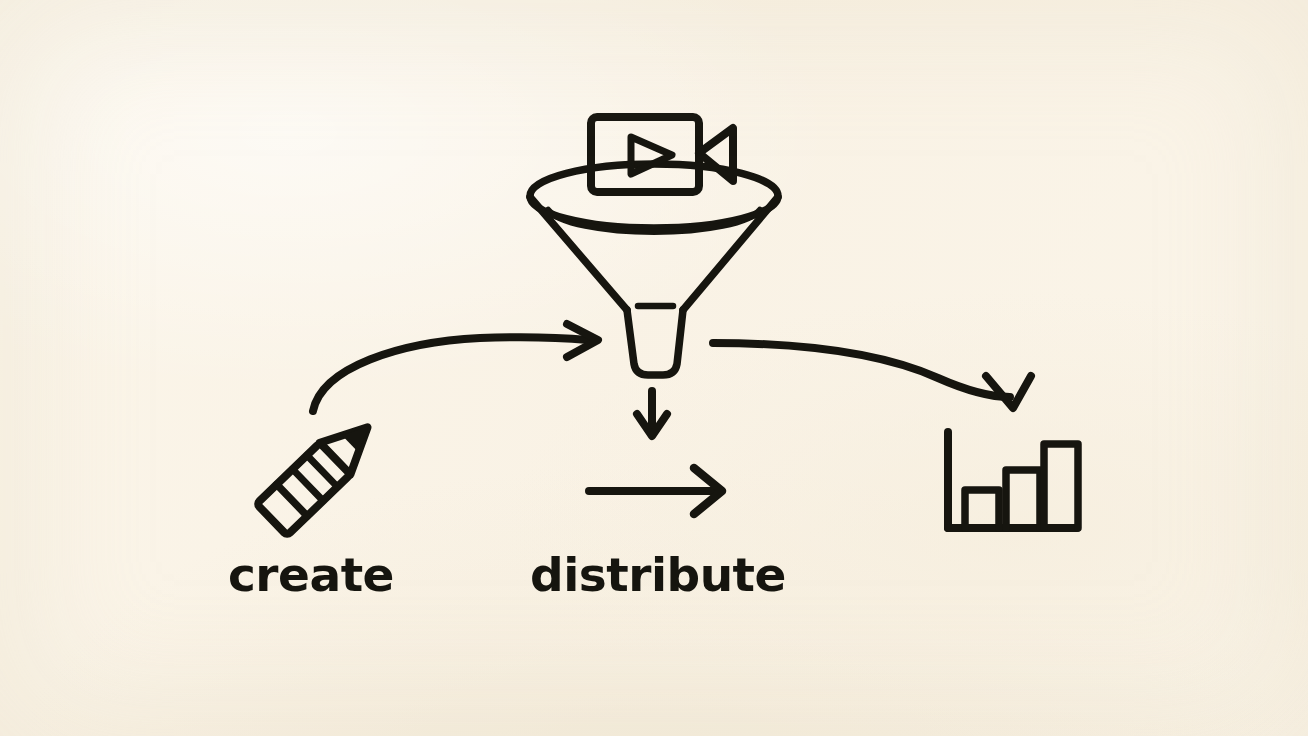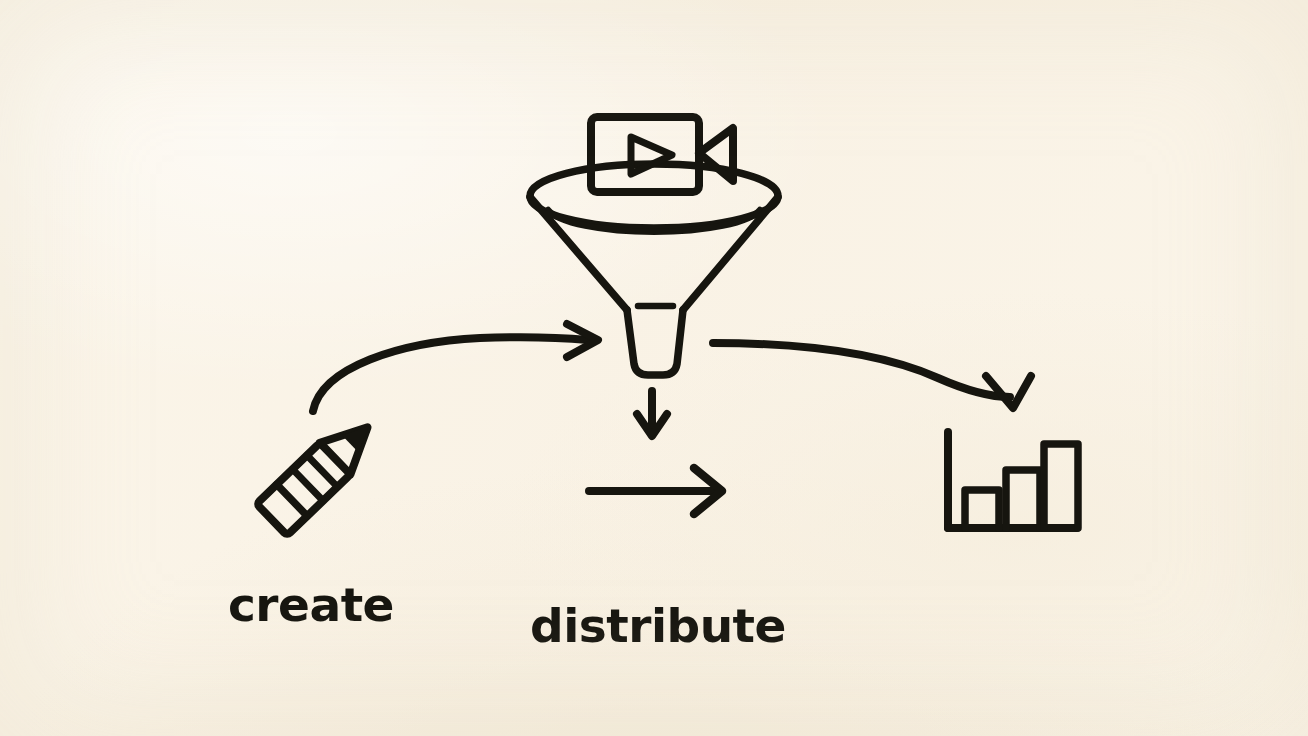--- a/index.html
+++ b/index.html
@@ -46,21 +46,20 @@
     position: absolute;
     color: #16150f;
     font-family: "DejaVu Sans", sans-serif;
     font-weight: bold;
     font-size: 47px;
     letter-spacing: -0.5px;
     white-space: nowrap;
     text-align: center;
     transform: translateX(-50%);
     line-height: 1;
-    margin-top: 30px;
   }
   .ink {
     fill: none;
     stroke: #16150f;
     stroke-linecap: round;
     stroke-linejoin: round;
   }
   .ink-fill {
     fill: #16150f;
     stroke: none;
@@ -139,18 +138,18 @@
 
       <path class="ink" d="M 1006 528 L 1006 470 L 1040 470 L 1040 528" stroke-width="7.5" stroke="#16150f"></path>
 
       <path class="ink" d="M 1044 528 L 1044 444 L 1078 444 L 1078 528" stroke-width="7.5" stroke="#16150f"></path>
     </g>
 
   </svg>
 
   <div class="label" style="left: 311px; top: 551px; color: rgb(22, 21, 15);">create</div>
 
-  <div class="label" style="left: 658px; top: 572px; color: rgb(22, 21, 15);">distribute</div>
+  <div class="label" style="left: 658px; top: 551px; color: rgb(22, 21, 15);">distribute</div>
 
 
   <div id="vignette"></div>
 
 </div>
 
 </body></html>

